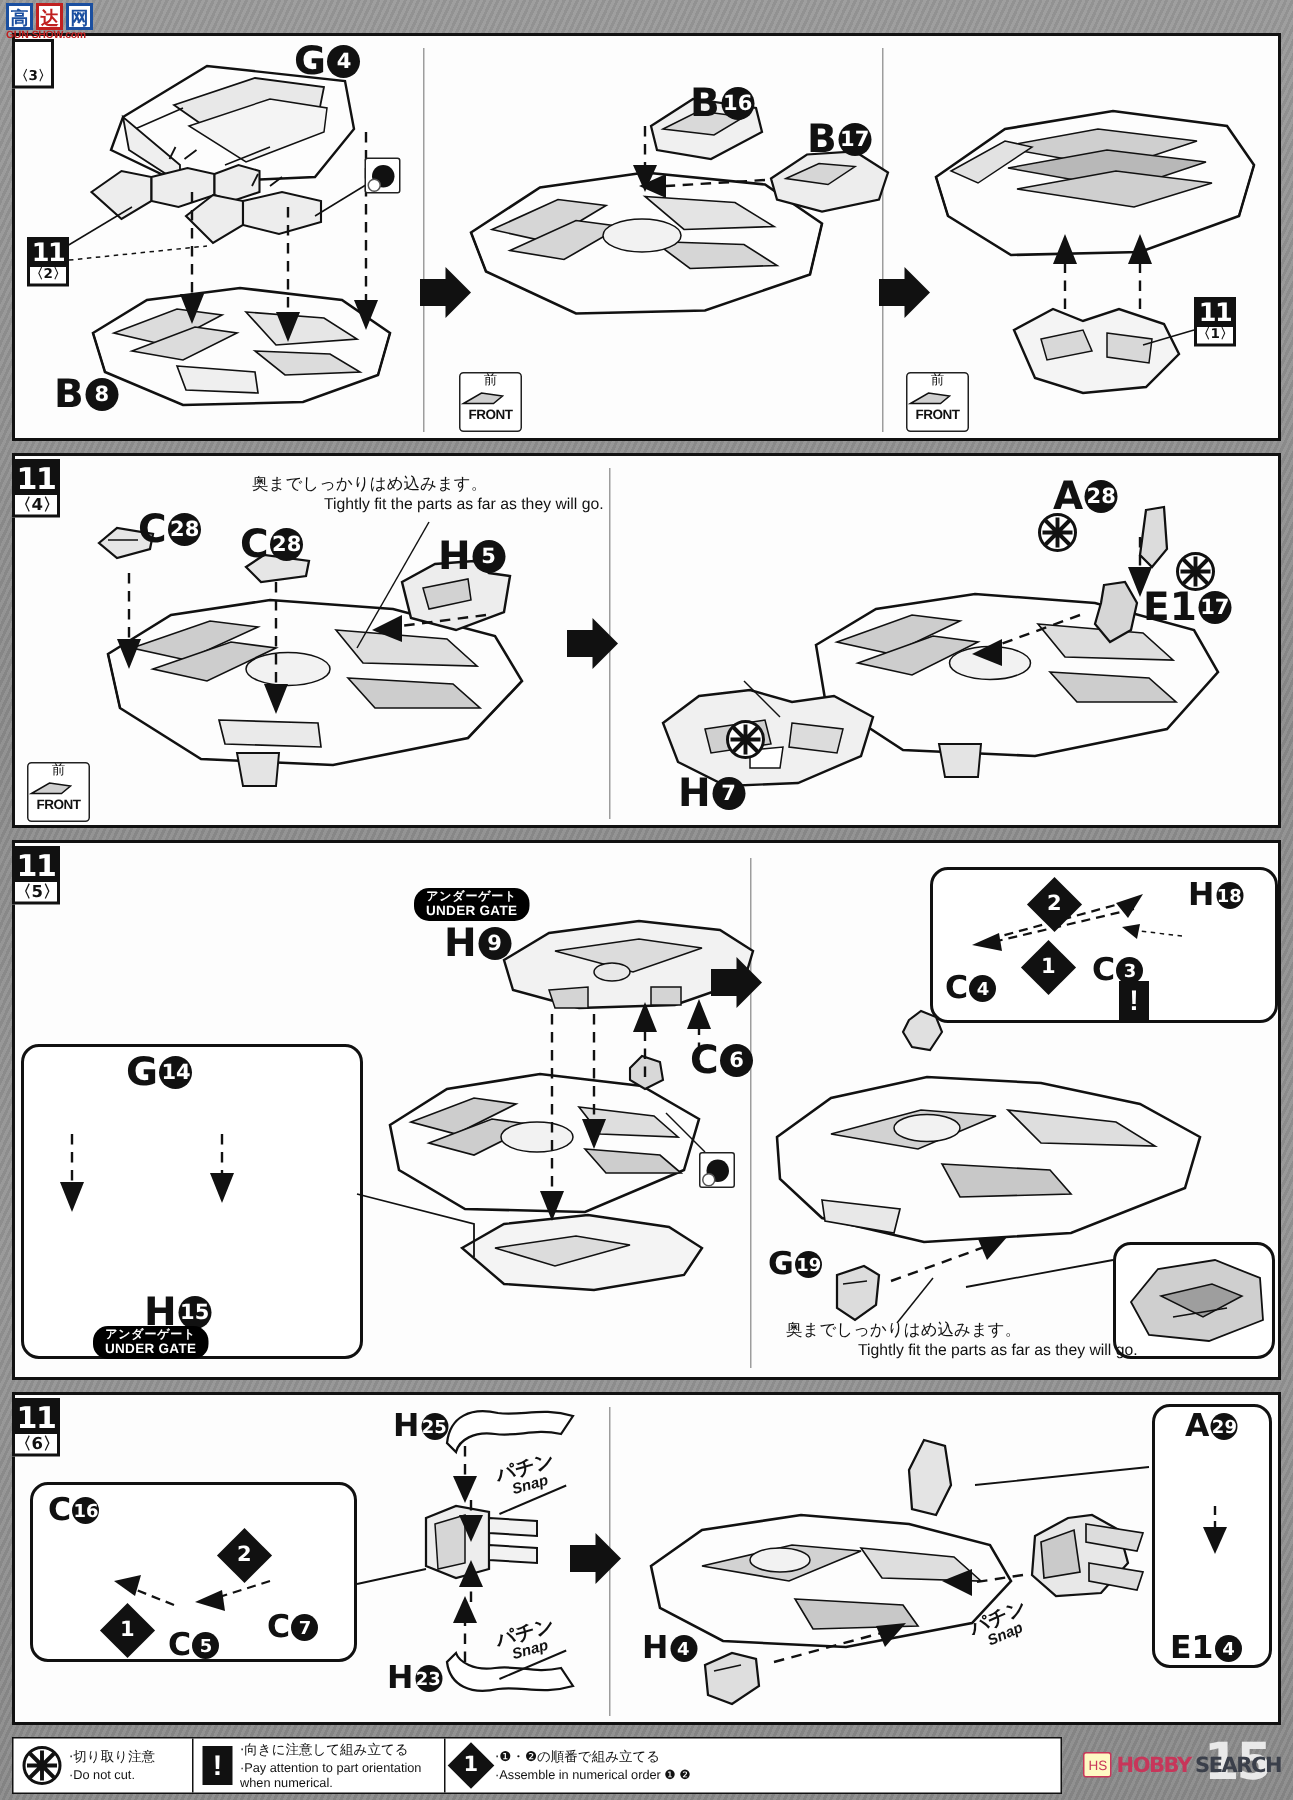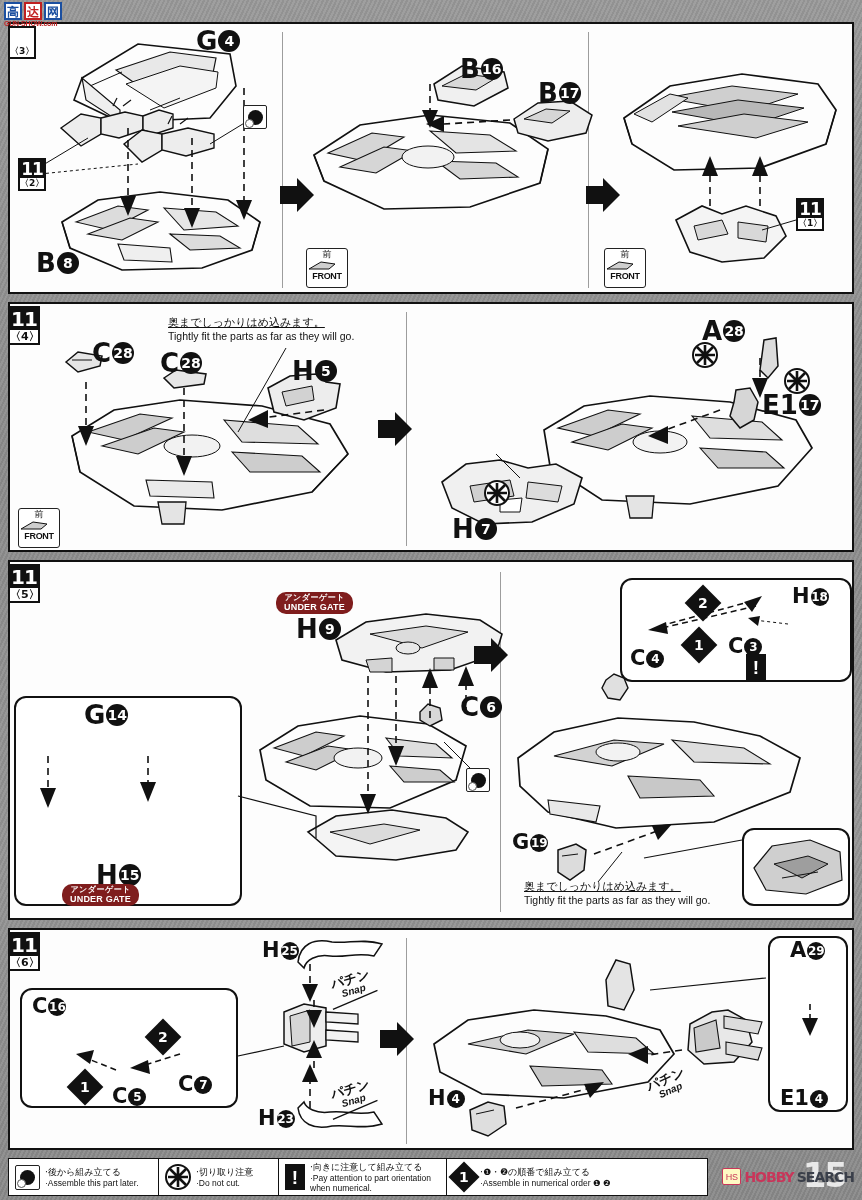--- a/index.html
+++ b/index.html
@@ -44,30 +44,30 @@
   .bigarrow{position:absolute;z-index:5;}
 
   
   .fronticon{position:absolute;width:42px;height:40px;border:1.5px solid #222;
     border-radius:3px;background:#fff;box-sizing:border-box;text-align:center;z-index:6;}
   .fronticon .jp{font-size:9px;line-height:11px;color:#111;font-family:"DejaVu Sans",sans-serif;}
   .fronticon .en{font-size:9px;line-height:10px;font-weight:bold;color:#111;letter-spacing:-.3px;}
   .fronticon .wedge{height:11px;}
 
   
-  .undergate{position:absolute;background:#7f1d1d;color:#fff;border-radius:10px;
-    padding:1px 8px 2px;text-align:right;z-index:6;}
+  .undergate{position:absolute;background:#000000;color:#fff;border-radius:10px;
+    padding:1px 8px 2px;text-align:center;z-index:6;}
   .undergate .jp{font-size:8px;line-height:9px;font-weight:bold;letter-spacing:.5px;
     font-family:"DejaVu Sans",sans-serif;}
   .undergate .en{font-size:9px;line-height:10px;font-weight:bold;letter-spacing:.2px;}
 
   
   .note{position:absolute;z-index:6;color:#111;}
-  .note .jp{font-size:11px;line-height:14px;font-family:"DejaVu Sans",sans-serif;text-decoration:underline;}
-  .note .en{font-size:10.5px;line-height:13px;}
+  .note .jp{font-size:11px;line-height:14px;font-family:"DejaVu Sans",sans-serif;}
+  .note .en{font-size:10.5px;line-height:13px;margin-left:48px;}
 
   
   .snap{position:absolute;z-index:6;color:#111;font-weight:bold;text-align:center;}
   .snap .jp{font-size:13px;line-height:13px;font-family:"DejaVu Sans",sans-serif;}
   .snap .en{font-size:10px;line-height:12px;font-style:italic;}
 
   
   .ic{position:absolute;z-index:6;}
   .ic-later{width:24px;height:24px;border:1.5px solid #222;background:#fff;box-sizing:border-box;
     display:flex;align-items:center;justify-content:center;border-radius:2px;}
@@ -816,29 +816,20 @@
   <div class="plabel sm" style="left:780px;top:1088px;">
     <span class="ltr">E1</span>
       <span class="circ">4</span>
   </div>
   <svg class="lead" style="left:648px;top:968px;" width="124" height="40">
     <path d="M2,22 L118,10" stroke="#111" stroke-width="1.2" fill="none"></path>
   </svg>
 
   <div class="legend">
 
-    <div class="cell" style="width:150px;">
-      <div class="ic-later" style="position:relative;width:25px;height:25px;flex:none;">
-        <div class="ball"></div>
-      </div>
-      <div class="txt">
-        <div class="j">後から組み立てる</div>
-        <div class="e">Assemble this part later.</div>
-      </div>
-    </div>
 
     <div class="cell" style="width:120px;">
       <div class="ic-nocut" style="position:relative;flex:none;">
         <svg width="22" height="22" style="position:absolute;left:0;top:0;">
             <path d="M3,3 L19,19 M19,3 L3,19 M11,1 L11,21 M1,11 L21,11" stroke="#111" stroke-width="2.6"></path>
           </svg>
       </div>
       <div class="txt">
         <div class="j">切り取り注意</div>
         <div class="e">Do not cut.</div>

